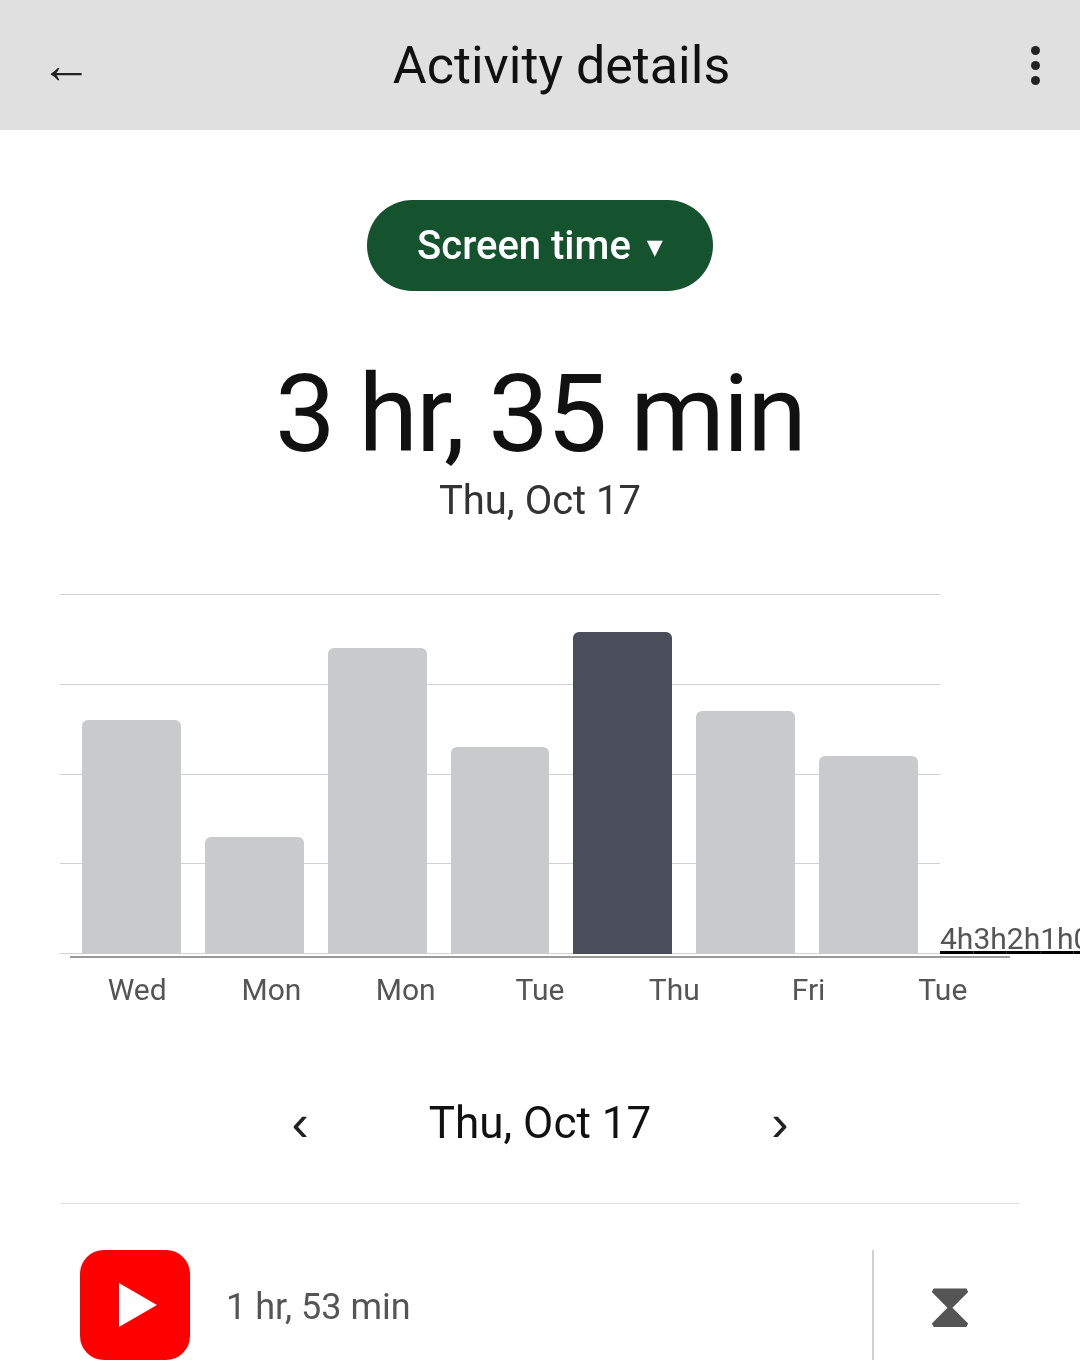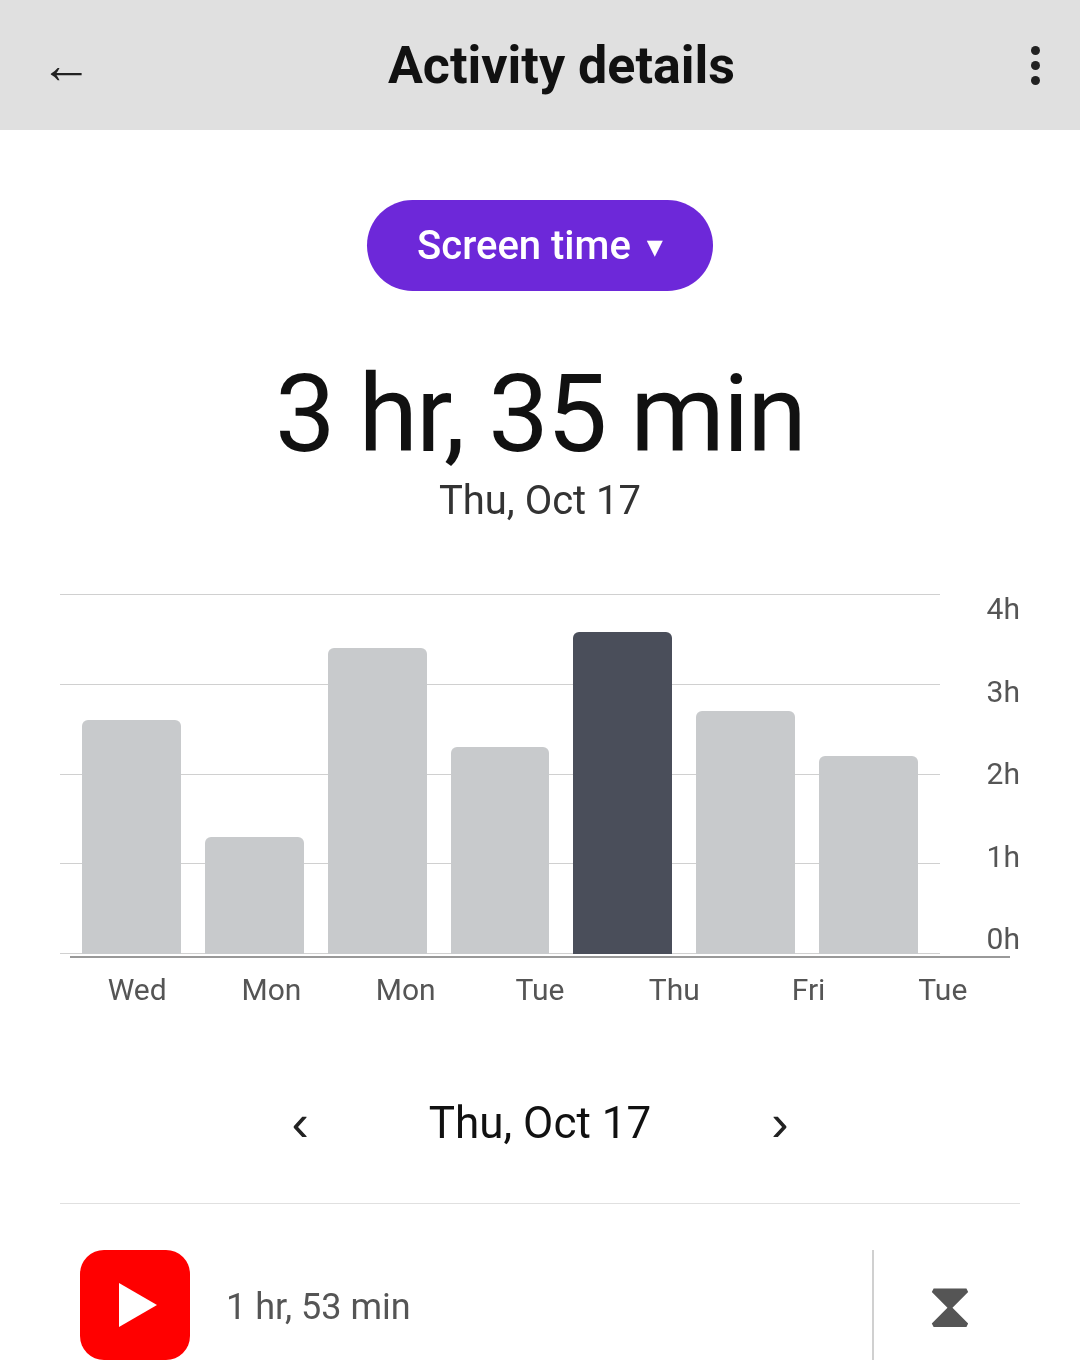--- a/index.html
+++ b/index.html
@@ -23,21 +23,21 @@
     .back-btn {
       font-size: 52px;
       color: #222;
       cursor: pointer;
       line-height: 1;
       background: none;
       border: none;
     }
     .top-title {
       font-size: 52px;
-      font-weight: 700;
+      font-weight: 400;
       color: #111;
       letter-spacing: 0;
     }
     .more-btn {
       font-size: 52px;
       color: #222;
       cursor: pointer;
       display: flex;
       flex-direction: column;
       align-items: center;
@@ -60,21 +60,21 @@
     }
 
     
     .pill-container {
       display: flex;
       justify-content: center;
       margin-bottom: 60px;
       margin-top: 10px;
     }
     .pill {
-      background: #6d28d9;
+      background: #14532d;
       border-radius: 50px;
       padding: 22px 50px;
       display: flex;
       align-items: center;
       gap: 16px;
       cursor: pointer;
     }
     .pill-label {
       color: #fff;
       font-size: 40px;
@@ -150,25 +150,26 @@
       border-radius: 6px 6px 0 0;
       background: #c8cacc;
     }
     .bar.active {
       background: #4a4e5a;
     }
 
     .y-axis {
       width: 80px;
       display: flex;
-      flex-direction: column;
+      flex-direction: row;
       justify-content: space-between;
       align-items: flex-end;
       padding-bottom: 0;
       height: 360px;
+      text-decoration: underline;
     }
     .y-label {
       font-size: 30px;
       color: #555;
       line-height: 1;
     }
 
     
     .x-labels {
       display: flex;

